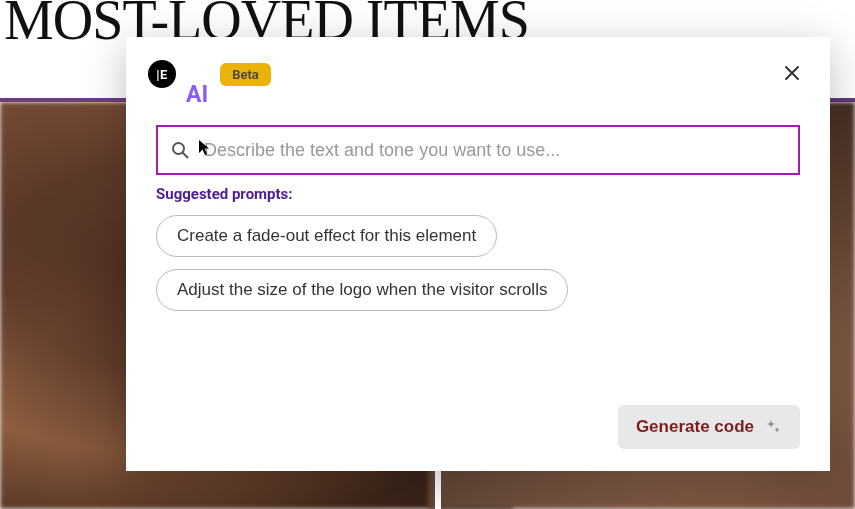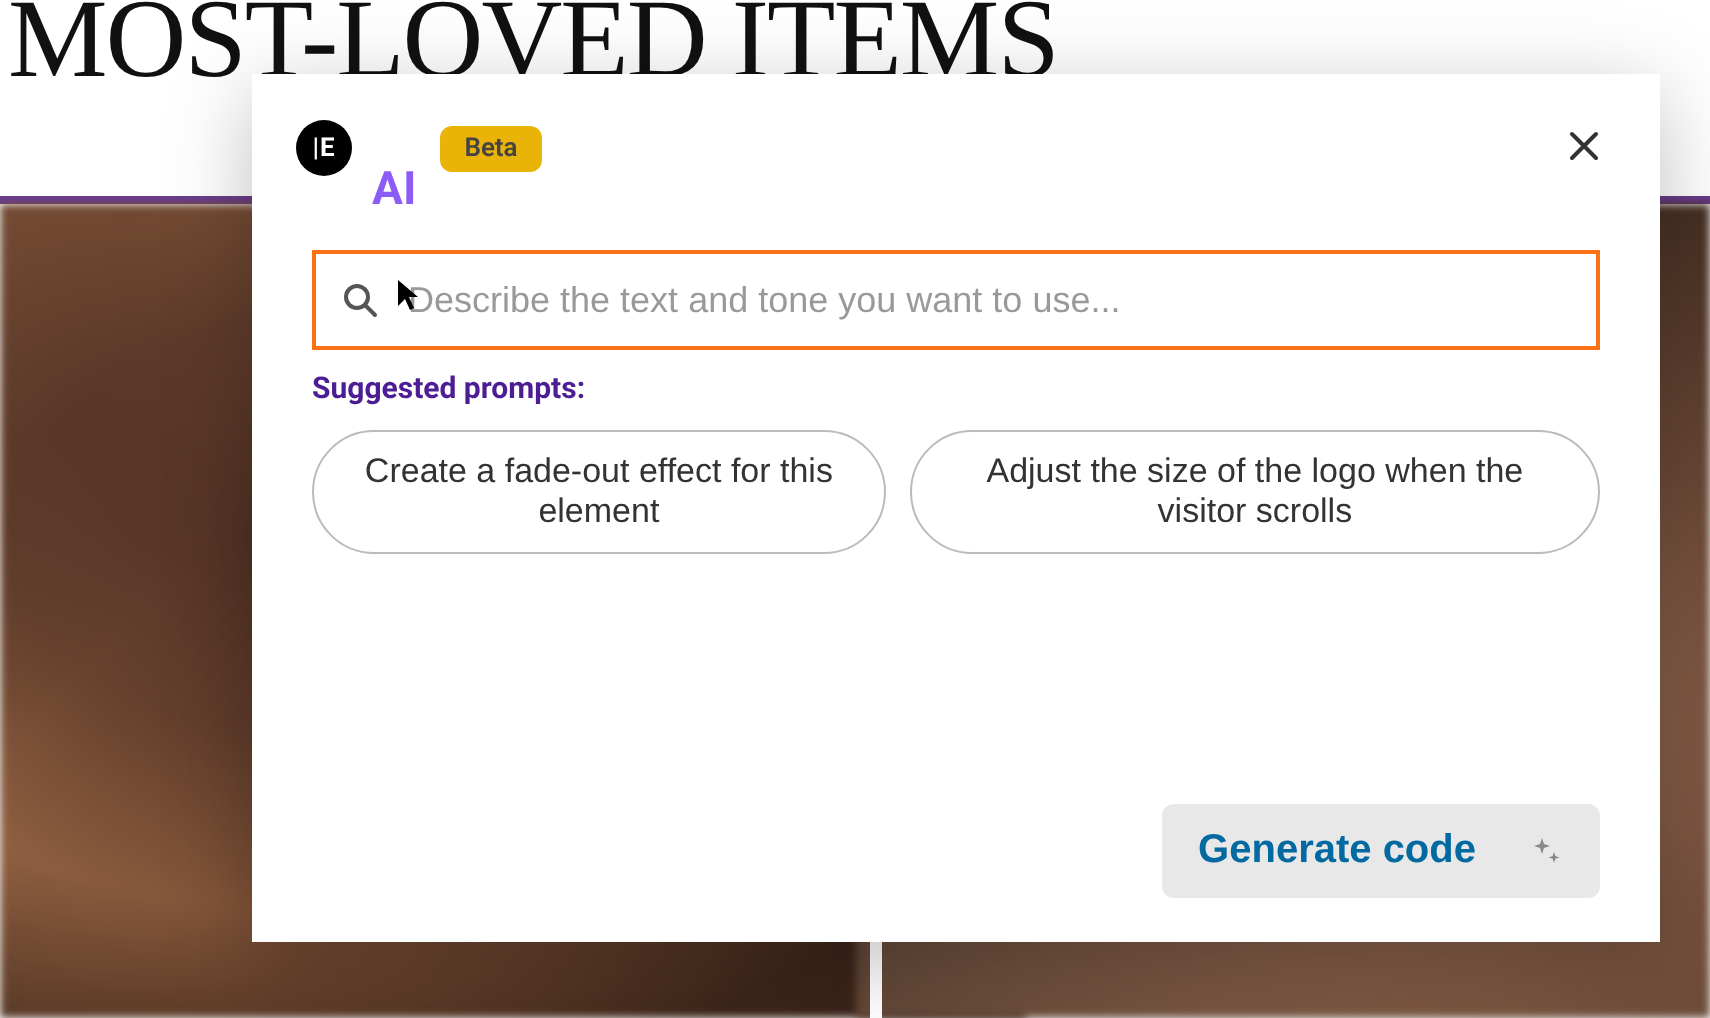--- a/index.html
+++ b/index.html
@@ -135,21 +135,21 @@
       background: none;
       border: none;
     }
     .modal-body {
       padding: 14px 30px 0 30px;
       flex: 1;
       display: flex;
       flex-direction: column;
     }
     .search-wrap {
-      border: 2px solid #f97316;
+      border: 2px solid #a21caf;
       height: 50px;
       display: flex;
       align-items: center;
       padding: 0 12px;
     }
     .search-icon {
       color: #555;
       margin-right: 14px;
       display: flex;
     }
@@ -174,48 +174,49 @@
     .search-input::placeholder { color: #999; }
     .suggested-label {
       margin-top: 10px;
       font-size: 15px;
       font-weight: 700;
       color: #4c1d95;
     }
     .chips {
       margin-top: 12px;
       display: flex;
+      flex-direction: column;
       gap: 12px;
       align-items: flex-start;
     }
     .chip {
       border: 1px solid #bbb;
       border-radius: 999px;
       padding: 10px 20px;
       font-size: 17px;
       color: #333;
       background: #fff;
       cursor: pointer;
     }
     .footer {
       display: flex;
       justify-content: flex-end;
       padding: 0 30px 22px 30px;
     }
     .generate-btn {
       background: #e8e8e8;
-      color: #0369a1;
+      color: #7f1d1d;
       border: none;
       border-radius: 6px;
       padding: 12px 18px;
-      font-size: 20px;
+      font-size: 17px;
       font-weight: 600;
       display: flex;
       align-items: center;
-      gap: 26px;
+      gap: 10px;
       cursor: default;
     }
     .sparkle-icon { display: flex; }
   </style>
 </head>
 <body>
 
 <div class="bg-layer">
   <div class="bg-heading">MOST-LOVED ITEMS</div>
   <div class="bg-bar"></div>

